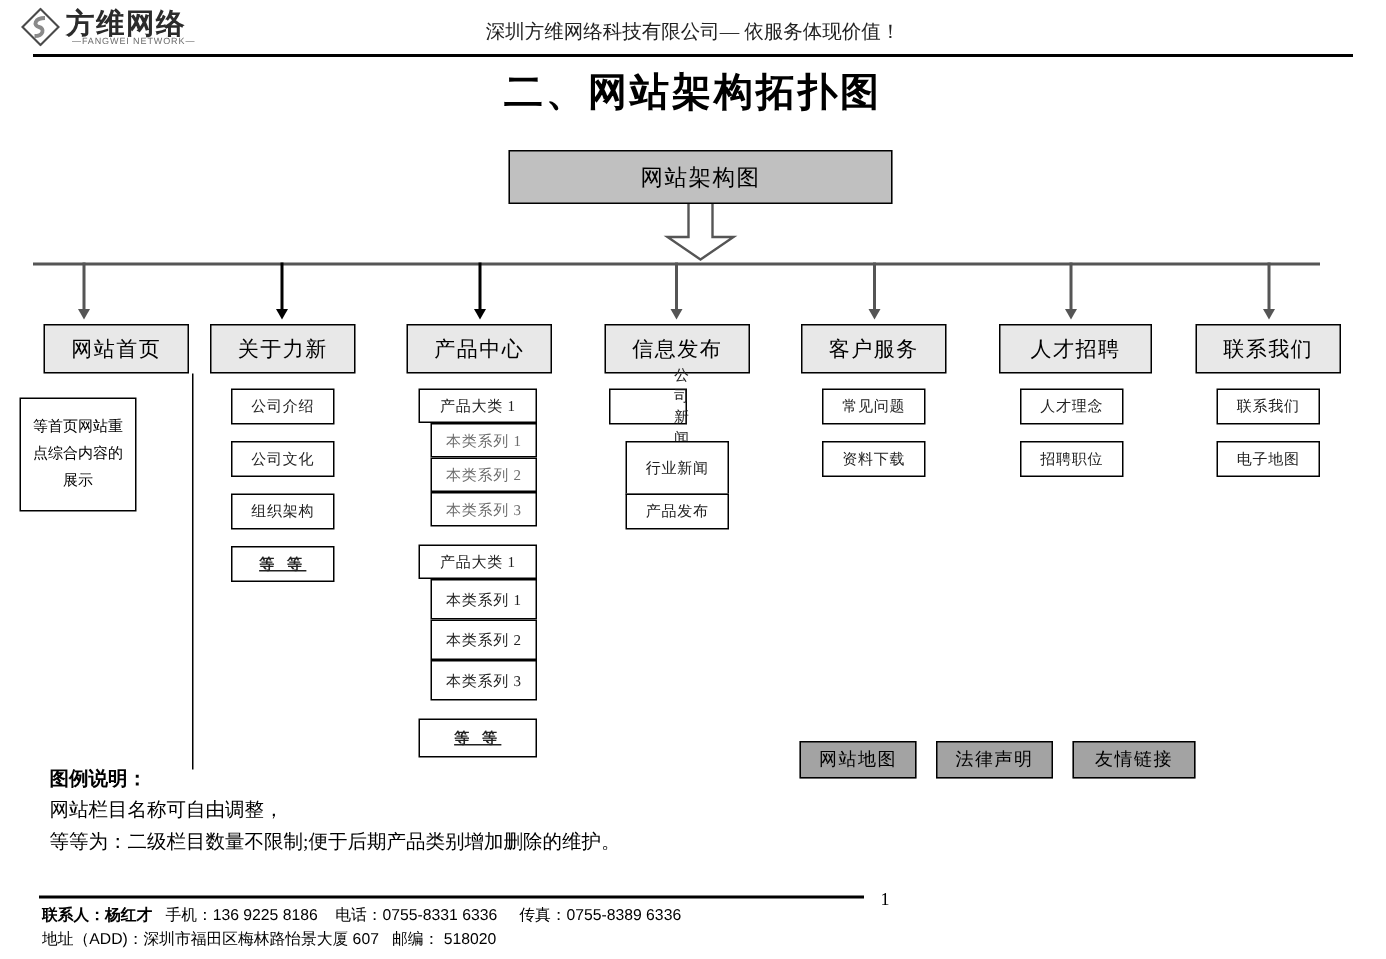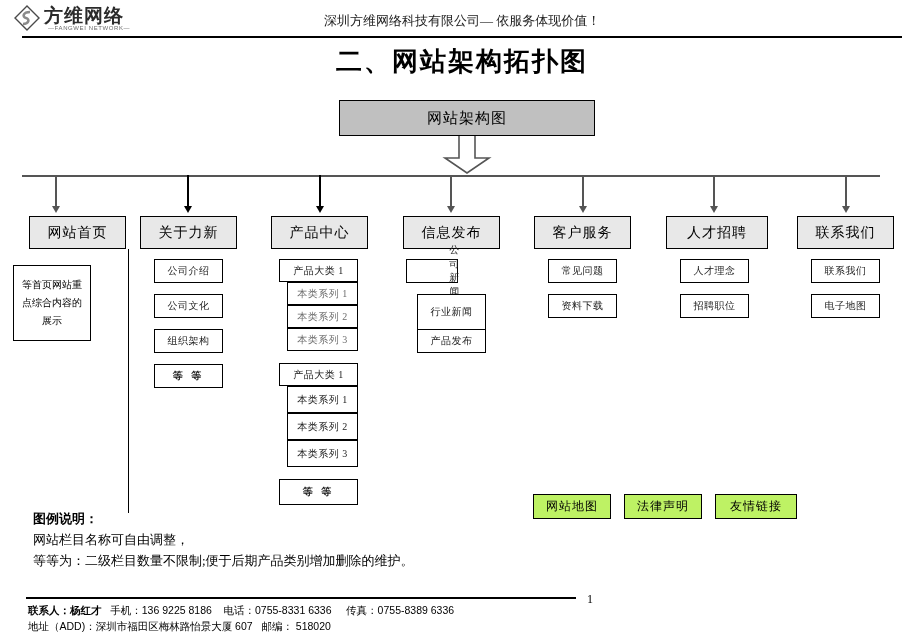--- a/index.html
+++ b/index.html
@@ -31,24 +31,24 @@
              font-family:"Liberation Serif","DejaVu Serif",serif;}
 
   
   .box{position:absolute;box-sizing:border-box;border:1px solid #000;
        display:flex;align-items:center;justify-content:center;text-align:center;
        font-family:"Liberation Serif","DejaVu Serif",serif;}
   .root-box{background:#c0c0c0;border:1px solid #000;font-size:15px;letter-spacing:1px;}
   .cat-box{background:#e8e8e8;font-size:14px;letter-spacing:1px;}
   .sub-box{background:#ffffff;font-size:10px;letter-spacing:.5px;color:#222;}
   .sub-box.gray{color:#6d6d6d;}
-  .sub-box.bold{font-weight:700;letter-spacing:3px;}
+  .sub-box.bold{font-weight:700;letter-spacing:3px;text-decoration:underline;}
   .note-box{background:#ffffff;font-size:10px;line-height:17px;
             align-items:center;justify-content:center;padding:2px 4px;}
-  .foot-box{background:#bef264;font-size:12px;letter-spacing:1px;}
+  .foot-box{background:#a3a3a3;font-size:12px;letter-spacing:1px;}
 
   
   .ln{position:absolute;background:#000;}
   .ln.gray{background:#555;}
   .arrow-down{position:absolute;width:0;height:0;
               border-left:4px solid transparent;border-right:4px solid transparent;
               border-top:7px solid #000;}
   .arrow-down.gray{border-top-color:#555;}
 
   

